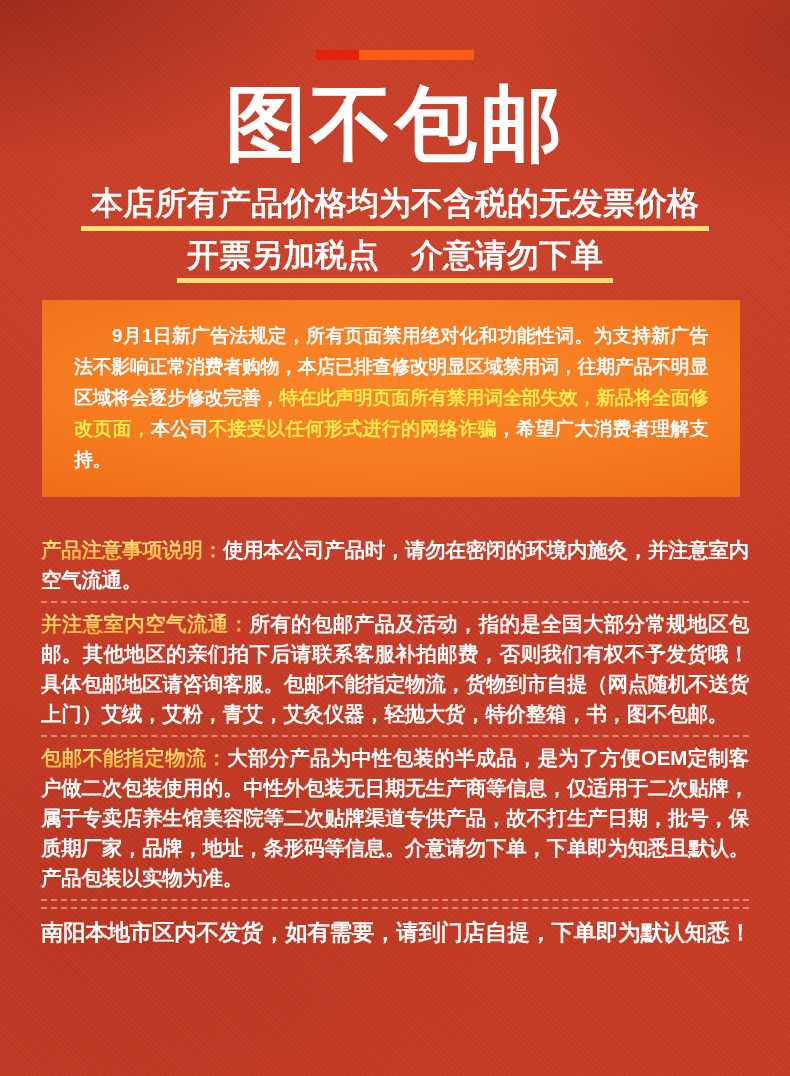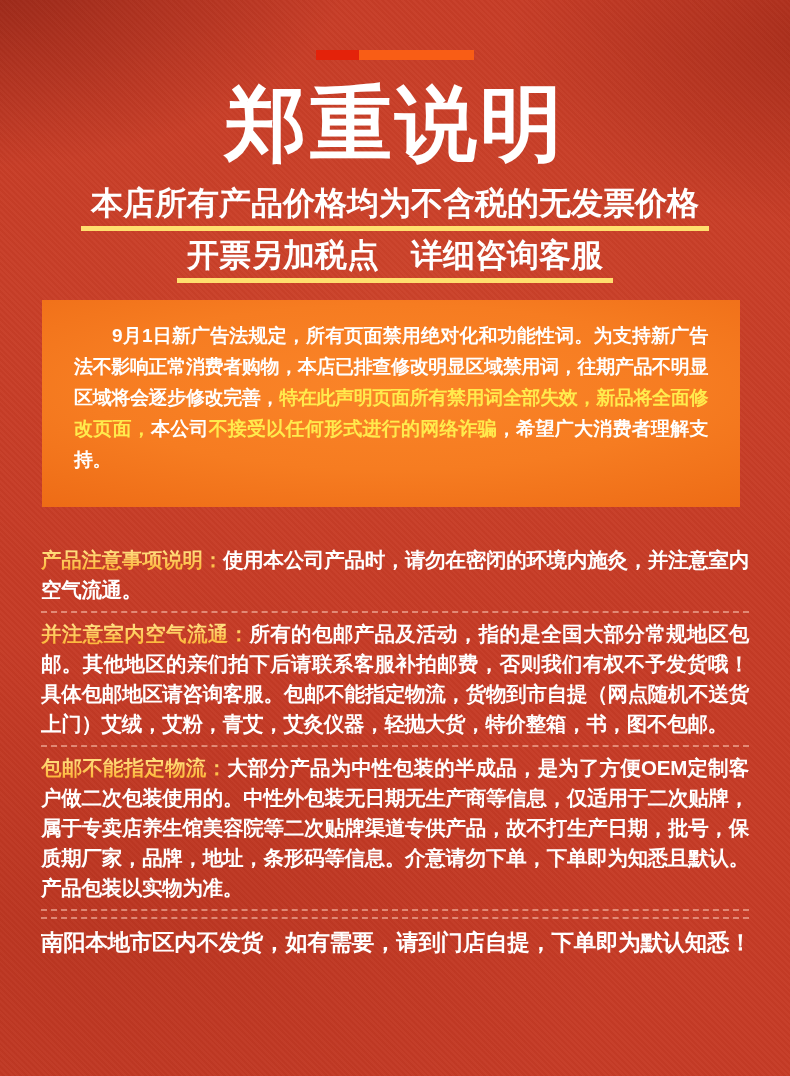--- a/index.html
+++ b/index.html
@@ -56,21 +56,21 @@
     padding:0 10px 2px;
     margin-bottom:3px;
     white-space:nowrap;
   }
 
   
   .notice-box{
     margin:14px 42px 0;
     width:698px;
     box-sizing:border-box;
-    padding:20px 32px 32px;
+    padding:20px 32px 22px;
     background:radial-gradient(ellipse 560px 150px at 50% 42%, #fa8428 0%, #f67c21 55%, #ee6c16 100%);
     font-size:19px;
     line-height:31px;
     letter-spacing:-0.4px;
     font-weight:700;
     color:#ffffff;
     text-align:justify;
     text-indent:2em;
   }
   .notice-box .hl{
@@ -119,25 +119,25 @@
 </head>
 <body>
 
 <div class="page">
 
   <div class="decor-bar">
     <div class="seg-left"></div>
     <div class="seg-right"></div>
   </div>
 
-  <h1 class="page-title">郑重说明</h1>
+  <h1 class="page-title">图不包邮</h1>
 
   <div class="subtitle">
     <span class="line">本店所有产品价格均为不含税的无发票价格</span><br>
-    <span class="line">开票另加税点　详细咨询客服</span>
+    <span class="line">开票另加税点　介意请勿下单</span>
   </div>
 
   <div class="notice-box">
     <span>9月1日新广告法规定，所有页面禁用绝对化和功能性词。为支持新广告法不影响正常消费者购物，本店已排查修改明显区域禁用词，往期产品不明显区域将会逐步修改完善，</span><span class="hl">特在此声明页面所有禁用词全部失效，新品将全面修改页面，</span><span>本公司</span><span class="hl">不接受以任何形式进行的网络诈骗</span><span>，希望广大消费者理解支持。</span>
   </div>
 
   <div class="sections">
 
     <p class="para"><span class="gold">产品注意事项说明：</span><span>使用本公司产品时，请勿在密闭的环境内施灸，并注意室内空气流通。</span></p>
 

